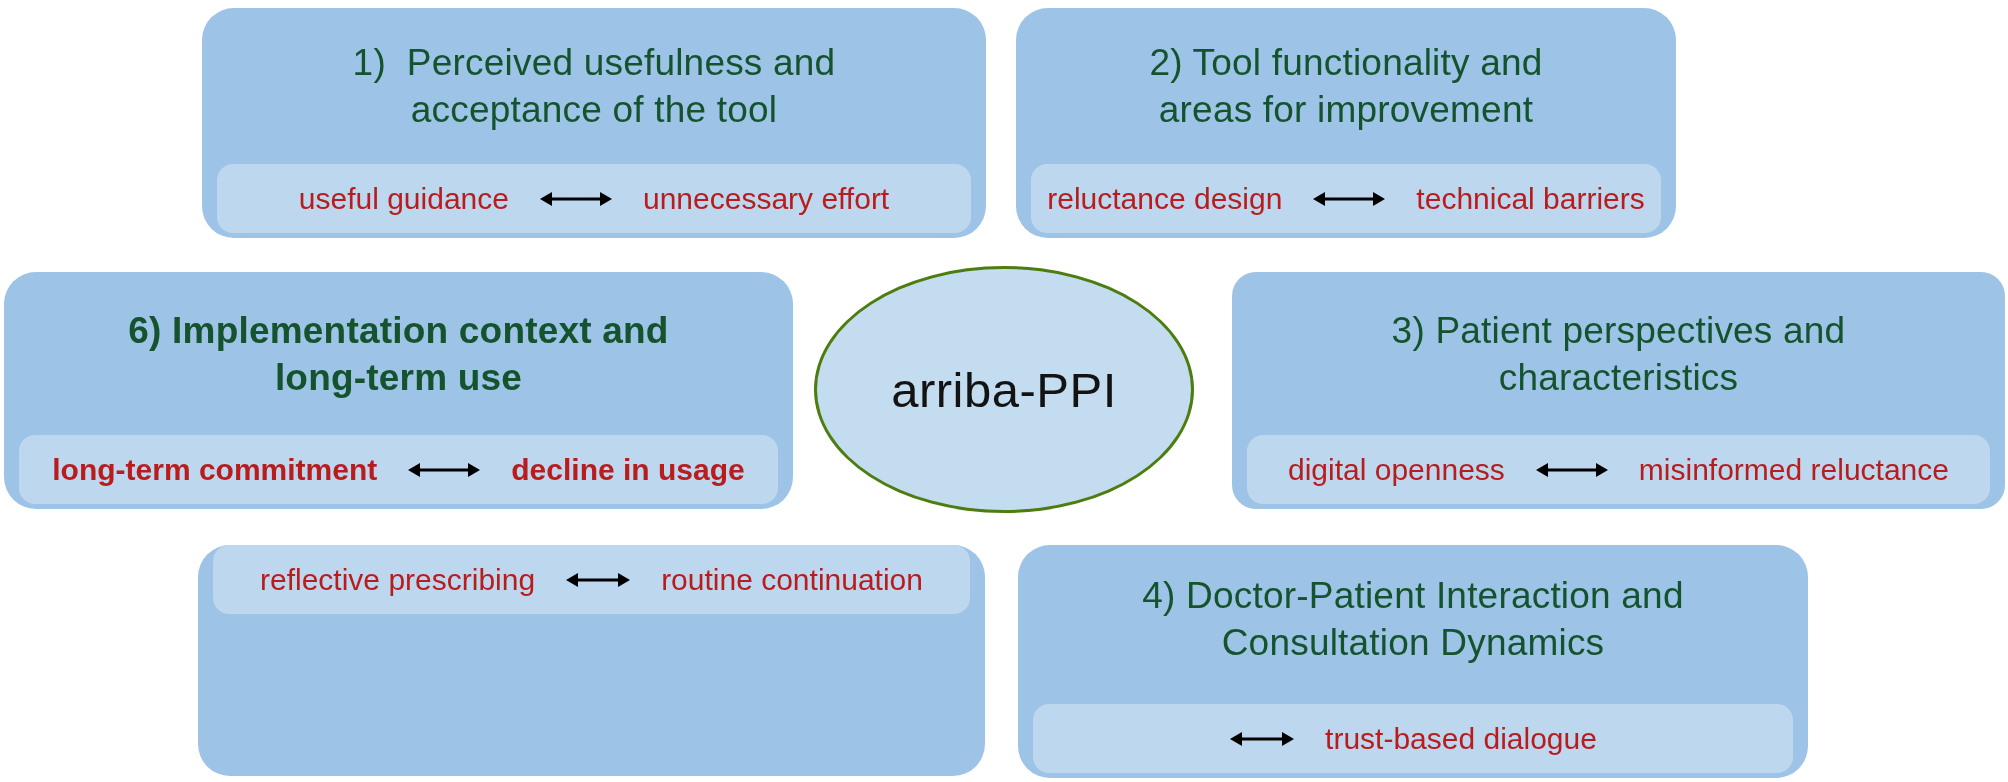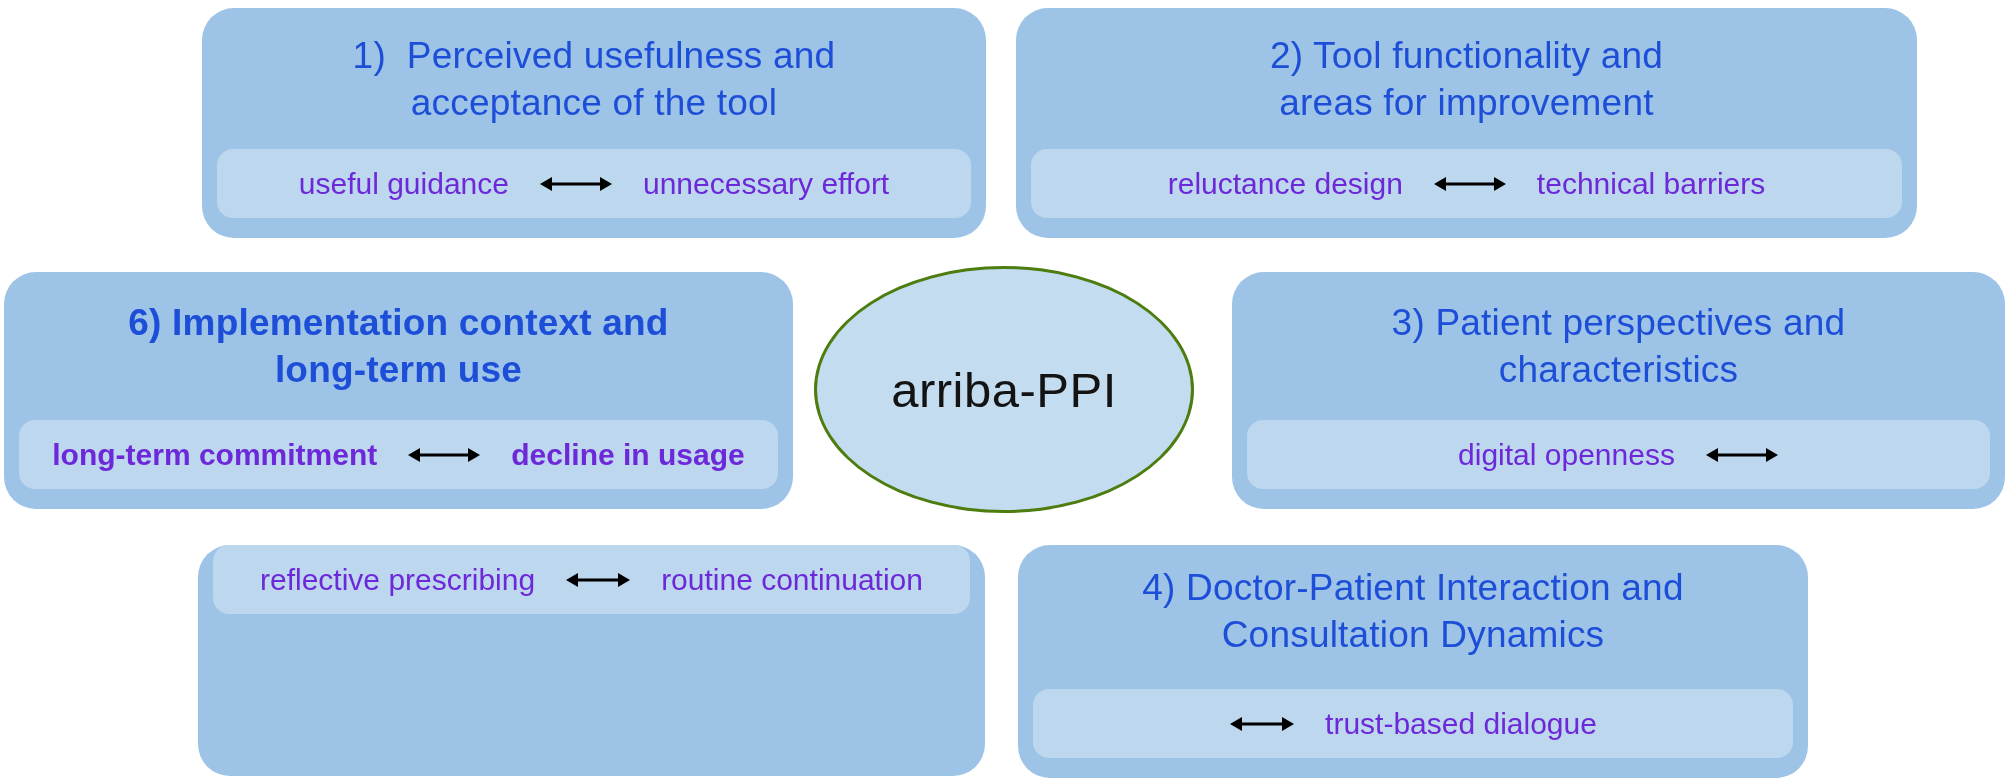--- a/index.html
+++ b/index.html
@@ -20,50 +20,50 @@
   }
   .theme-box {
     position: absolute;
     background: #9DC3E6;
     border-radius: 32px;
     display: flex;
     flex-direction: column;
     box-sizing: border-box;
   }
   #box1 { left: 202px; top: 8px;   width: 784px; height: 230px; }
-  #box2 { left: 1016px; top: 8px;  width: 901px; height: 230px; }
+  #box2 { left: 1016px; top: 8px;  width: 660px; height: 230px; }
   #box6 { left: 4px;   top: 272px; width: 789px; height: 237px; font-weight: bold; }
-  #box3 { left: 1232px; top: 272px; width: 773px; height: 237px; }
+  #box3 { left: 1232px; top: 272px; width: 773px; height: 237px; border-radius: 24px; }
   #box5 { left: 198px; top: 545px; width: 787px; height: 231px; }
   #box4 { left: 1018px; top: 545px; width: 790px; height: 233px; gap: 12px; }
 
   .title-area {
     flex: 1 1 auto;
     display: flex;
     flex-direction: column;
     justify-content: center;
     align-items: center;
     text-align: center;
     font-size: 37px;
     line-height: 47px;
     letter-spacing: 0.2px;
-    color: #1d4ed8;
+    color: #14532d;
   }
   .spectrum-pill {
     flex: 0 0 auto;
     height: 69px;
-    margin: 0 15px 20px 15px;
+    margin: 0 15px 5px 15px;
     background: #BDD7EE;
     border-radius: 16px;
     display: flex;
     align-items: center;
     justify-content: center;
     gap: 30px;
     font-size: 30px;
-    color: #6d28d9;
+    color: #b91c1c;
     white-space: nowrap;
   }
   .arrow-icon {
     flex: 0 0 auto;
     display: block;
   }
   .ellipse {
     position: absolute;
     left: 814px;
     top: 266px;
@@ -143,20 +143,21 @@
       <span>3) Patient perspectives and</span>
       <span>characteristics</span>
     </div>
     <div class="spectrum-pill">
       <span>digital openness</span>
       <svg class="arrow-icon" width="74" height="18" viewBox="0 0 74 18">
         <line x1="10" y1="9" x2="64" y2="9" stroke="#000" stroke-width="3"></line>
         <path d="M13 2 L1 9 L13 16 Z" fill="#000"></path>
         <path d="M61 2 L73 9 L61 16 Z" fill="#000"></path>
       </svg>
+      <span>misinformed reluctance</span>
     </div>
   </div>
 
   <div class="theme-box" id="box5">
     <div class="spectrum-pill">
       <span>reflective prescribing</span>
       <svg class="arrow-icon" width="66" height="18" viewBox="0 0 66 18">
         <line x1="10" y1="9" x2="56" y2="9" stroke="#000" stroke-width="3"></line>
         <path d="M13 2 L1 9 L13 16 Z" fill="#000"></path>
         <path d="M53 2 L65 9 L53 16 Z" fill="#000"></path>

